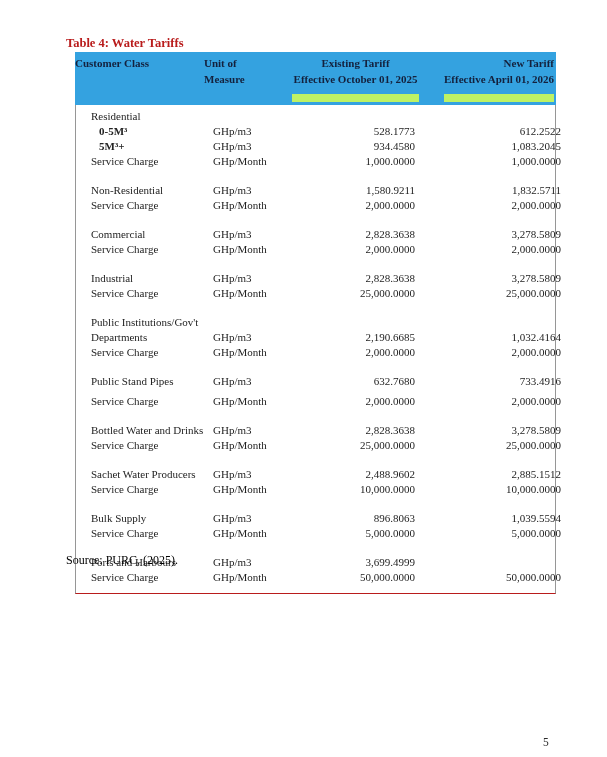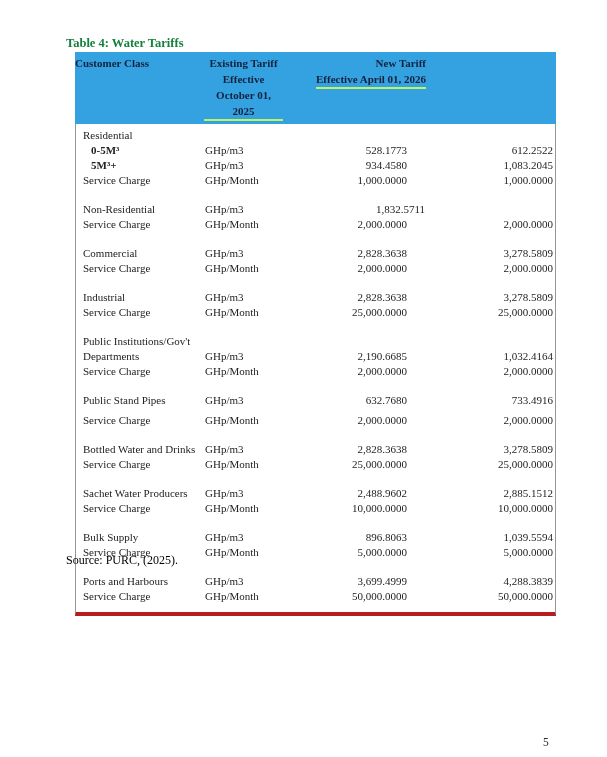--- a/index.html
+++ b/index.html
@@ -10,21 +10,21 @@
     background: #ffffff;
     font-family: "Liberation Serif", serif;
     color: #1f1f1f;
     overflow: hidden;
   }
   .doc-title {
     position: absolute;
     left: 66px; top: 36px;
     font-size: 12.5px;
     font-weight: bold;
-    color: #15803d;
+    color: #b91c1c;
     white-space: nowrap;
   }
   .tariff-table {
     position: absolute;
     left: 75px; top: 52px;
     width: 481px;
     font-size: 11px;
   }
   .thead {
     display: grid;
@@ -36,29 +36,29 @@
     line-height: 16px;
   }
   .th { overflow: hidden; }
   .th-class { }
   .th-unit { }
   .th-existing { text-align: center; }
   .th-new { text-align: right; padding-right: 2px; }
   .th .line2 { display: block; }
   .underlined {
     display: inline-block;
-    border-bottom: 2px solid #bef264;
-    padding-bottom: 0px;
+    border-bottom: 8px solid #bef264;
+    padding-bottom: 7px;
   }
   .th-existing .underlined { padding-left: 2px; padding-right: 2px; }
   .tbody {
     border-left: 1px solid #969696;
     border-right: 1px solid #969696;
-    border-bottom: 4px solid #b91c1c;
-    padding: 4px 0 8px 0;
+    border-bottom: 1px solid #b91c1c;
+    padding: 4px 0 8px 8px;
     color: #232323;
   }
   .section { margin-top: 14px; }
   .section:first-child { margin-top: 0; }
   .row {
     display: grid;
     grid-template-columns: 129px 79px 145px 128px;
     line-height: 15px;
   }
   .row.gap-before { margin-top: 5px; }
@@ -87,20 +87,24 @@
 
 <div class="page">
 
   <div class="doc-title">Table 4: Water Tariffs</div>
 
   <div class="tariff-table">
     <div class="thead">
       <div class="th th-class">
         <span>Customer Class</span>
       </div>
+      <div class="th th-unit">
+        <span>Unit of</span>
+        <span class="line2">Measure</span>
+      </div>
       <div class="th th-existing">
         <span>Existing Tariff</span>
         <span class="line2"><span class="underlined">Effective October 01, 2025</span></span>
       </div>
       <div class="th th-new">
         <span>New Tariff</span>
         <span class="line2"><span class="underlined">Effective April 01, 2026</span></span>
       </div>
     </div>
     <div class="tbody">
@@ -127,20 +131,21 @@
             <div class="cell cell-label">Service Charge</div>
             <div class="cell cell-unit">GHp/Month</div>
             <div class="cell cell-existing">1,000.0000</div>
             <div class="cell cell-new">1,000.0000</div>
           </div>
         </div>
         <div class="section">
           <div class="row">
             <div class="cell cell-label">Non-Residential</div>
             <div class="cell cell-unit">GHp/m3</div>
+            <div class="cell cell-existing">1,580.9211</div>
             <div class="cell cell-new">1,832.5711</div>
           </div>
           <div class="row">
             <div class="cell cell-label">Service Charge</div>
             <div class="cell cell-unit">GHp/Month</div>
             <div class="cell cell-existing">2,000.0000</div>
             <div class="cell cell-new">2,000.0000</div>
           </div>
         </div>
         <div class="section">
@@ -245,21 +250,20 @@
             <div class="cell cell-unit">GHp/Month</div>
             <div class="cell cell-existing">5,000.0000</div>
             <div class="cell cell-new">5,000.0000</div>
           </div>
         </div>
         <div class="section">
           <div class="row">
             <div class="cell cell-label">Ports and Harbours</div>
             <div class="cell cell-unit">GHp/m3</div>
             <div class="cell cell-existing">3,699.4999</div>
-            <div class="cell cell-new">4,288.3839</div>
           </div>
           <div class="row">
             <div class="cell cell-label">Service Charge</div>
             <div class="cell cell-unit">GHp/Month</div>
             <div class="cell cell-existing">50,000.0000</div>
             <div class="cell cell-new">50,000.0000</div>
           </div>
         </div>
       </div>
   </div>

